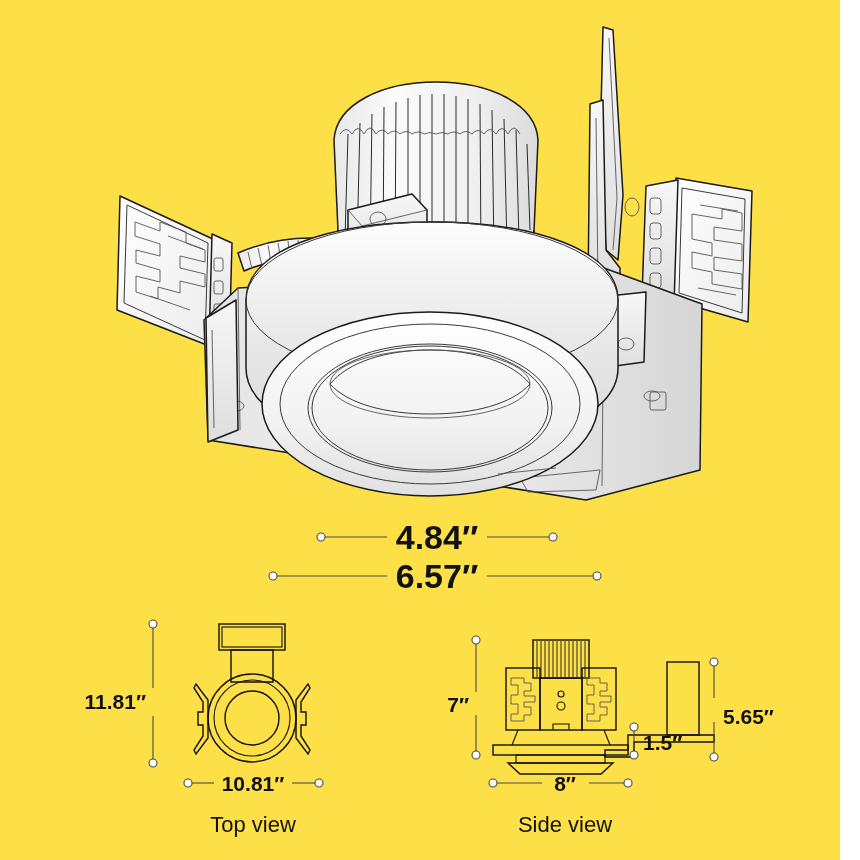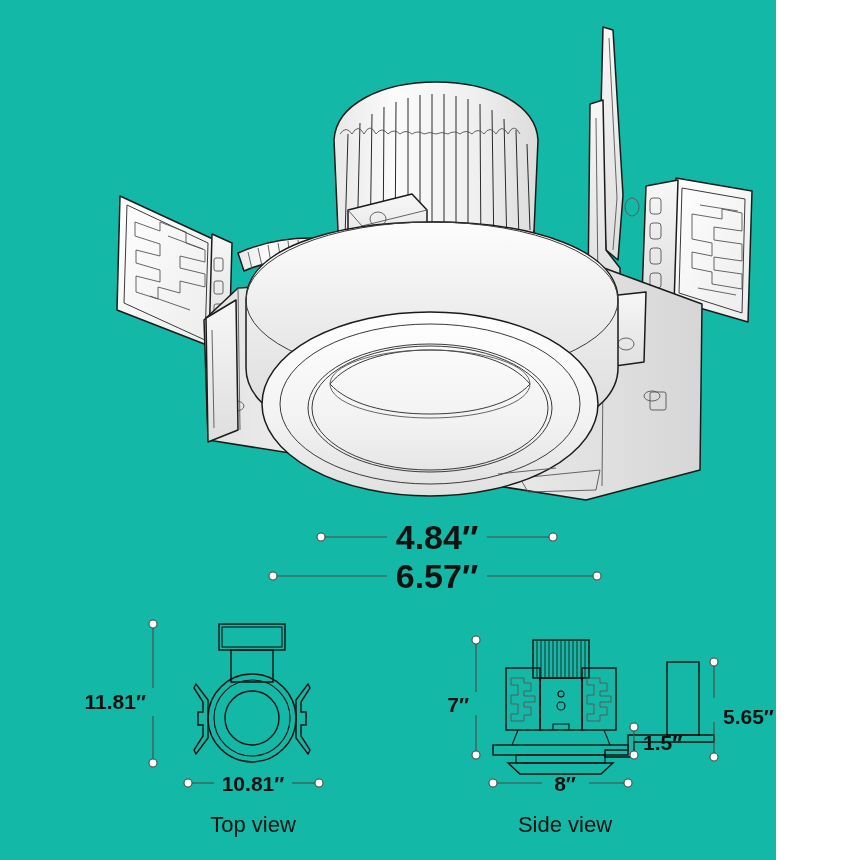--- a/index.html
+++ b/index.html
@@ -11,23 +11,23 @@
   body {
     width: 860px;
     height: 860px;
     font-family: "Liberation Sans", sans-serif;
     color: #111111;
     overflow: hidden;
     position: relative;
   }
   #spec-sheet {
     position: relative;
-    width: 776px;
+    width: 840px;
     height: 860px;
-    background: #14b8a6;
+    background: #fde047;
   }
   #spec-svg {
     display: block;
     width: 860px;
     height: 860px;
   }
   .dim-text {
     font-family: "Liberation Sans", sans-serif;
     font-weight: 700;
     fill: #111111;

